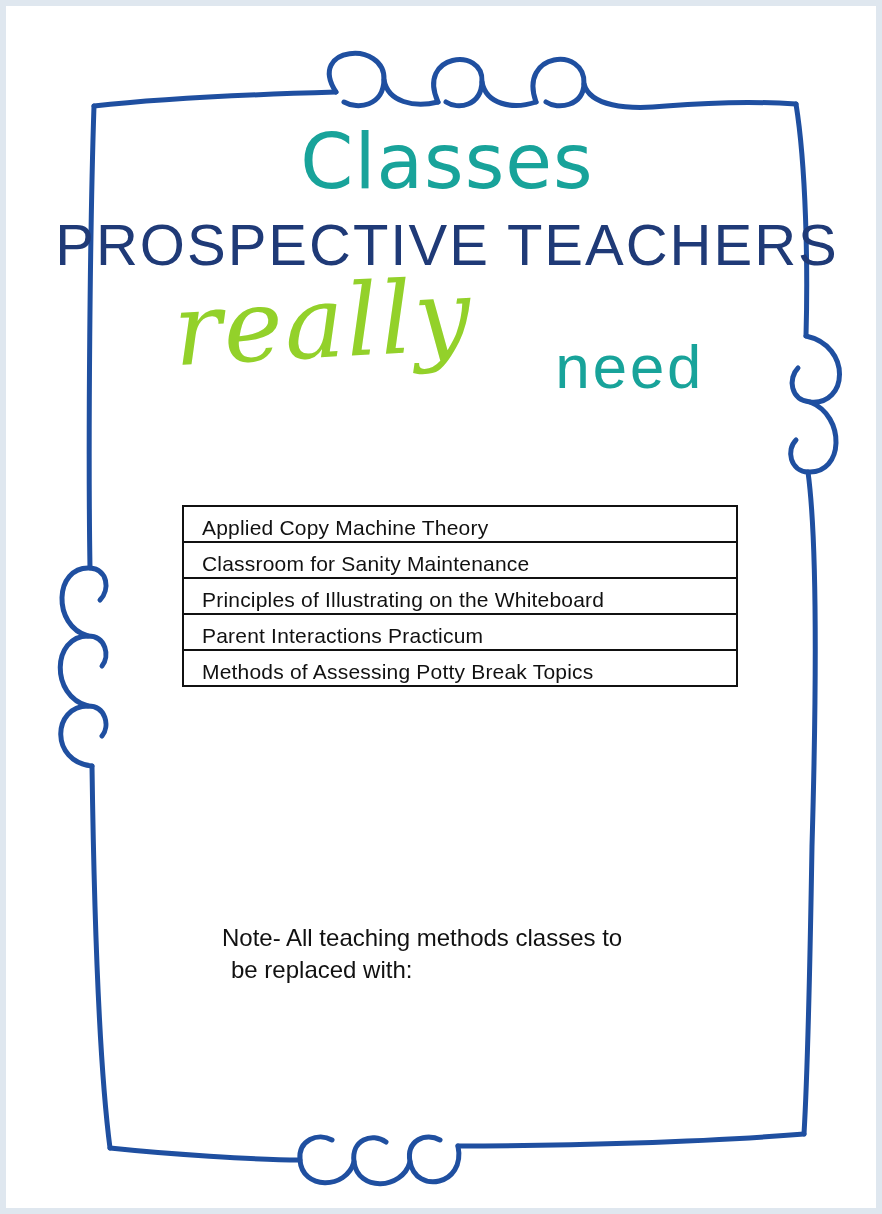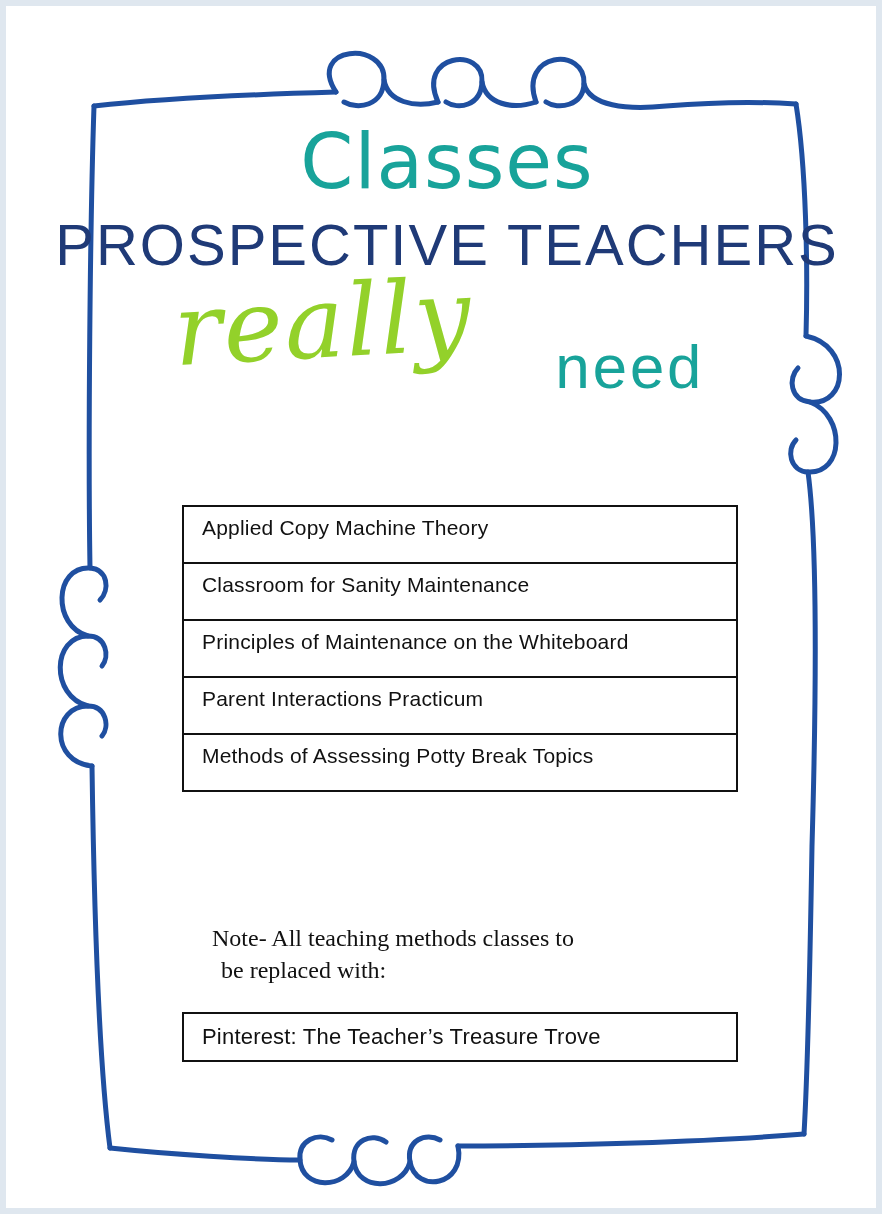--- a/index.html
+++ b/index.html
@@ -90,31 +90,31 @@
     box-sizing: border-box;
     background: transparent;
   }
   .class-item {
     border-bottom: 2px solid #111111;
     font-family: "Liberation Sans", sans-serif;
     font-size: 21px;
     color: #111111;
     padding: 9px 0 8px 18px;
     box-sizing: border-box;
-    height: 57px;
+    height: 36px;
     letter-spacing: 0.2px;
     white-space: nowrap;
     overflow: hidden;
   }
   .note {
     position: absolute;
-    left: 206px;
+    left: 216px;
     top: 916px;
     width: 560px;
-    font-family: Liberation Serif, serif;
+    font-family: Liberation Sans, sans-serif;
     font-size: 24px;
     color: #111111;
     line-height: 1.35;
   }
   .note .note-line2 {
     display: block;
     padding-left: 9px;
   }
   .footer-box {
     position: absolute;
@@ -175,27 +175,24 @@
     <div class="line2">PROSPECTIVE TEACHERS</div>
     <div class="line3-wrap">
       <div class="line3">really</div>
       <div class="line4">need</div>
     </div>
   </div>
 
   <div class="class-list">
     <div class="class-item">Applied Copy Machine Theory</div>
     <div class="class-item">Classroom for Sanity Maintenance</div>
-    <div class="class-item">Principles of Maintenance on the Whiteboard</div>
+    <div class="class-item">Principles of Illustrating on the Whiteboard</div>
     <div class="class-item">Parent Interactions Practicum</div>
     <div class="class-item">Methods of Assessing Potty Break Topics</div>
   </div>
 
   <div class="note">
     <span>Note-  All teaching methods classes to</span>
     <span class="note-line2">be replaced with:</span>
   </div>
 
-  <div class="footer-box">
-    <span class="footer-text">Pinterest: The Teacher’s Treasure Trove</span>
-  </div>
 
 </div>
 
 </body></html>

